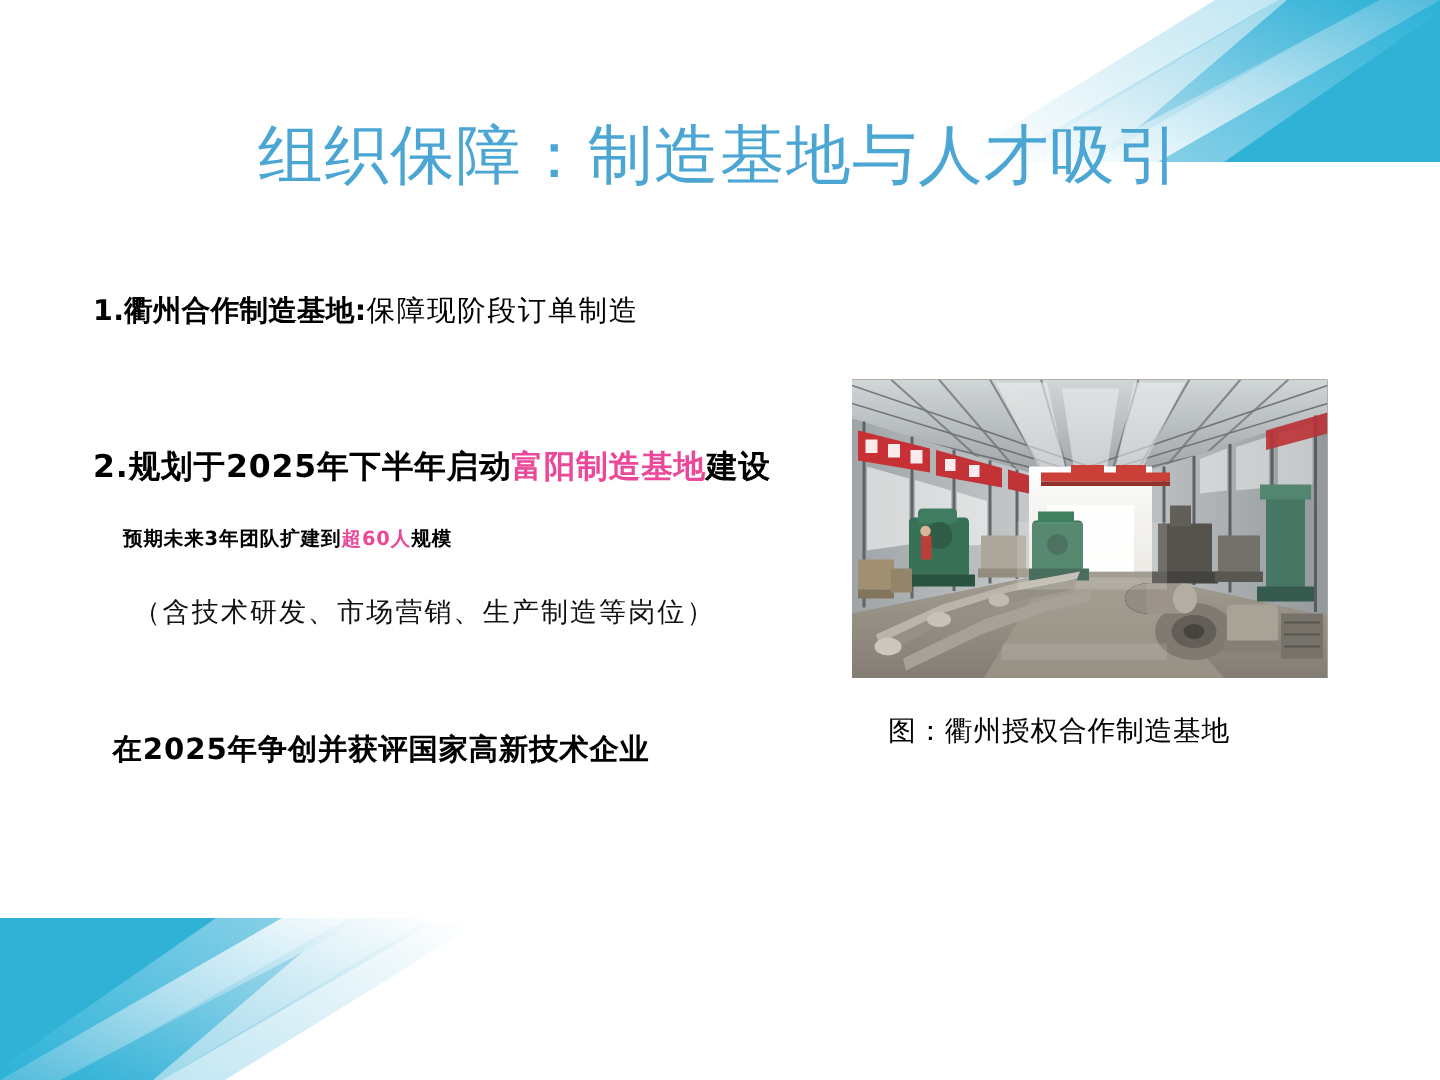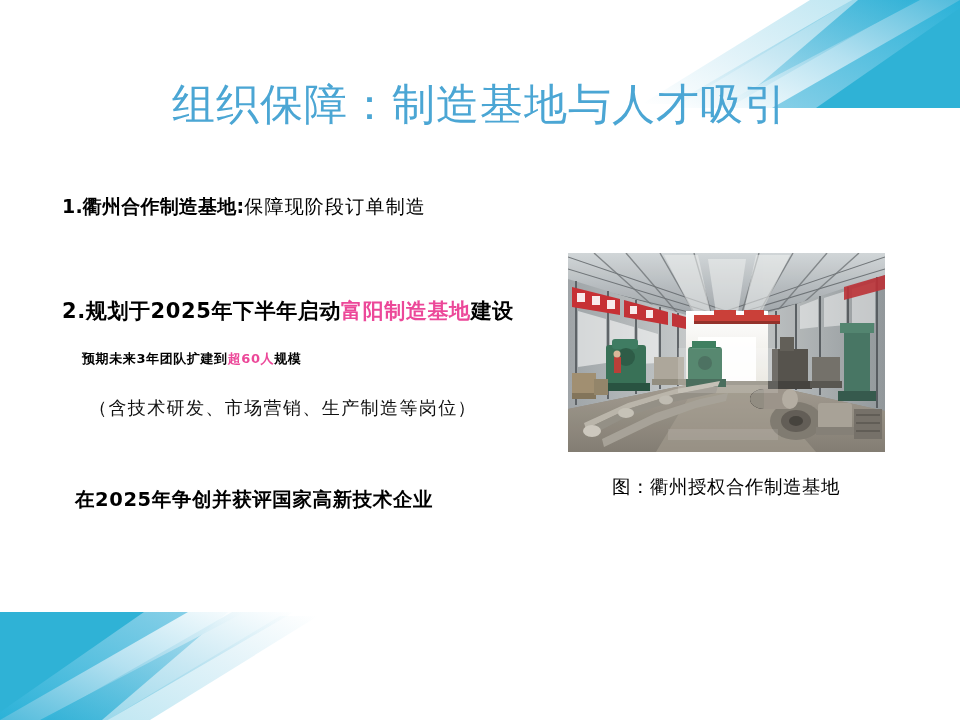--- a/index.html
+++ b/index.html
@@ -142,21 +142,20 @@
   }
 
   .caption {
     position: absolute;
     left: 592px;
     top: 474px;
     font-size: 18.5px;
     color: #000000;
     letter-spacing: 0.5px;
     white-space: nowrap;
-    margin-left: 20px;
   }
 </style>
 </head>
 <body>
 
 <div class="slide">
 
   <svg class="deco deco-tr" viewBox="0 0 340 108" preserveAspectRatio="none">
     <defs>
       <linearGradient id="gTR1" x1="0" y1="1" x2="1" y2="0">

